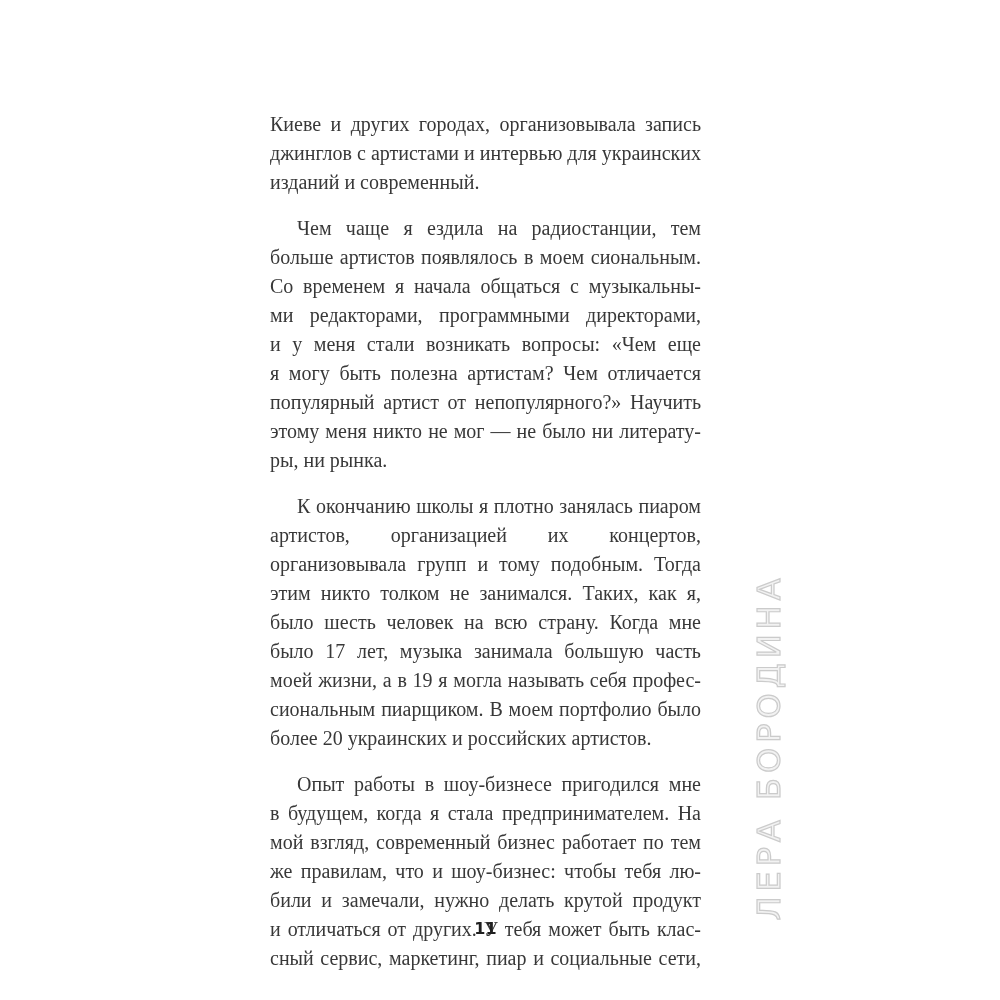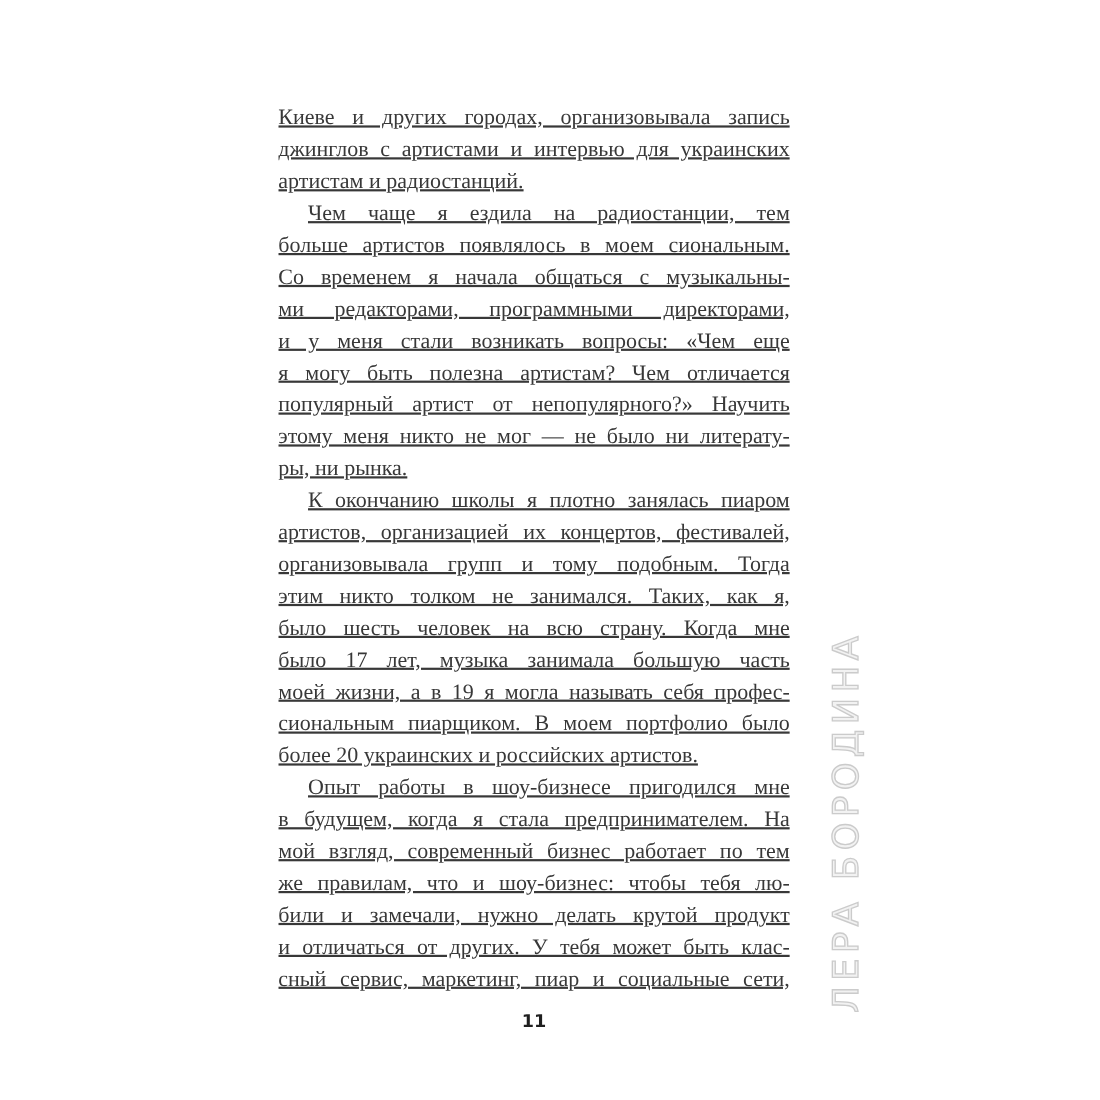--- a/index.html
+++ b/index.html
@@ -17,21 +17,21 @@
   .text-block {
     position: absolute;
     left: 253px;
     top: 93px;
     width: 465px;
     font-family: "Liberation Serif", "DejaVu Serif", serif;
     font-size: 20px;
     line-height: 29px;
     color: var(--text-color, #383838);
   }
-  .para { margin: 0; text-decoration: underline; }
+  .para { margin: 17px; }
   .line {
     height: 29px;
     text-align: justify;
     text-align-last: justify;
     white-space: normal;
     overflow: hidden;
   }
   .line.last-left { text-align-last: left; }
   .para.indent .line:first-child { text-indent: 27px; }
 
@@ -65,21 +65,21 @@
 </style>
 </head>
 <body>
 
 <div class="page">
 
   <main class="text-block">
       <div class="para">
         <div class="line">Киеве и других городах, организовывала запись</div>
         <div class="line">джинглов с артистами и интервью для украинских</div>
-        <div class="line last-left">артистам и радиостанций.</div>
+        <div class="line last-left">изданий и современный.</div>
       </div>
       <div class="para indent">
         <div class="line">Чем чаще я ездила на радиостанции, тем</div>
         <div class="line">больше артистов появлялось в моем сиональным.</div>
         <div class="line">Со временем я начала общаться с музыкальны-</div>
         <div class="line">ми редакторами, программными директорами,</div>
         <div class="line">и у меня стали возникать вопросы: «Чем еще</div>
         <div class="line">я могу быть полезна артистам? Чем отличается</div>
         <div class="line">популярный артист от непопулярного?» Научить</div>
         <div class="line">этому меня никто не мог — не было ни литерату-</div>

